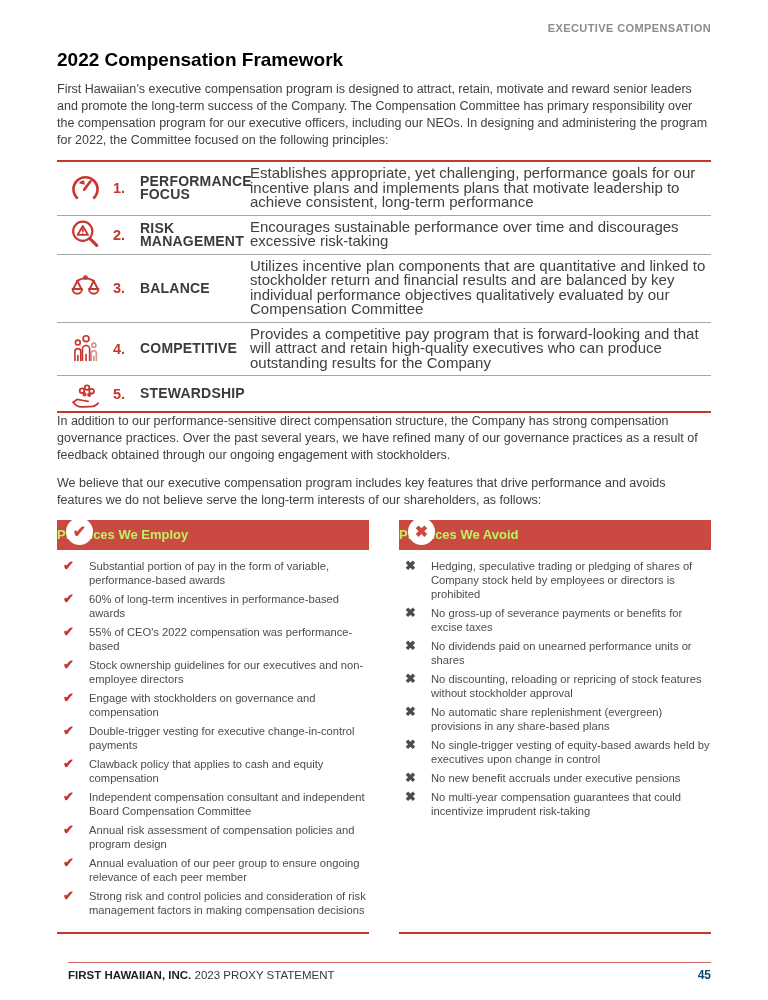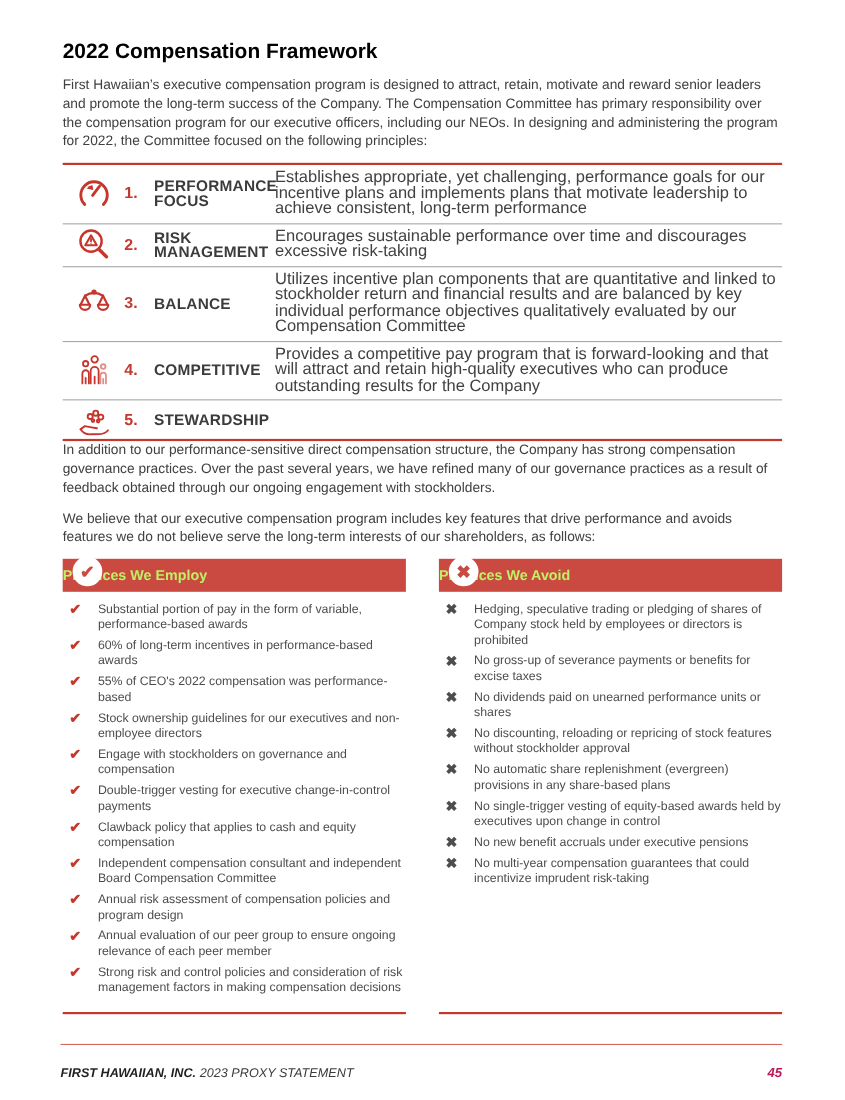--- a/index.html
+++ b/index.html
@@ -48,33 +48,34 @@
   }
   .col-list { padding:9px 0 10px 6px; flex:1; }
   .item { display:flex; margin-bottom:5px; }
   .bullet { width:26px; flex:none; font-weight:bold; font-size:13px; line-height:14px; }
   .bullet.check { color:#c5362c; }
   .bullet.cross { color:#4d4d4f; }
   .item-text { flex:1; font-size:11.2px; line-height:14px; color:#4c4c4e; }
 
   
   .footer {
-    position:absolute; left:55px; right:57px; bottom:18px;
-    border-top:1.5px solid #d4685f; padding-top:18px;
-    display:flex; justify-content:space-between; align-items:baseline;font-style:italic;
+    position:absolute; left:68px; right:57px; bottom:18px;
+    border-top:1.5px solid #d4685f; padding-top:5px;
+    display:flex; justify-content:space-between; align-items:baseline;
   }
   .footer-left { font-size:11.5px; color:#3a3a3c; }
   .footer-left b { color:#231f20; }
-  .page-num { color:#be185d; font-weight:bold; font-size:12px;margin-left:39px; }
+  .page-num { color:#0c4a6e; font-weight:bold; font-size:12px;margin-left:39px; }
 </style>
 </head>
 <body>
 
 <div class="page">
 
+  <div class="top-label">EXECUTIVE COMPENSATION</div>
 
   <h1 class="section-title">2022 Compensation Framework</h1>
 
   <p class="body-text">First Hawaiian’s executive compensation program is designed to attract, retain, motivate and reward senior leaders and promote the long-term success of the Company. The Compensation Committee has primary responsibility over the compensation program for our executive officers, including our NEOs. In designing and administering the program for 2022, the Committee focused on the following principles:</p>
 
   <div class="principles">
       <div class="p-row">
         <div class="p-icon">
           <svg viewBox="0 0 32 32">
             <path d="M8.2 24.5 A11 11 0 1 1 23.8 24.5" fill="none" stroke="#c5362c" stroke-width="2.4" stroke-linecap="round"></path>

